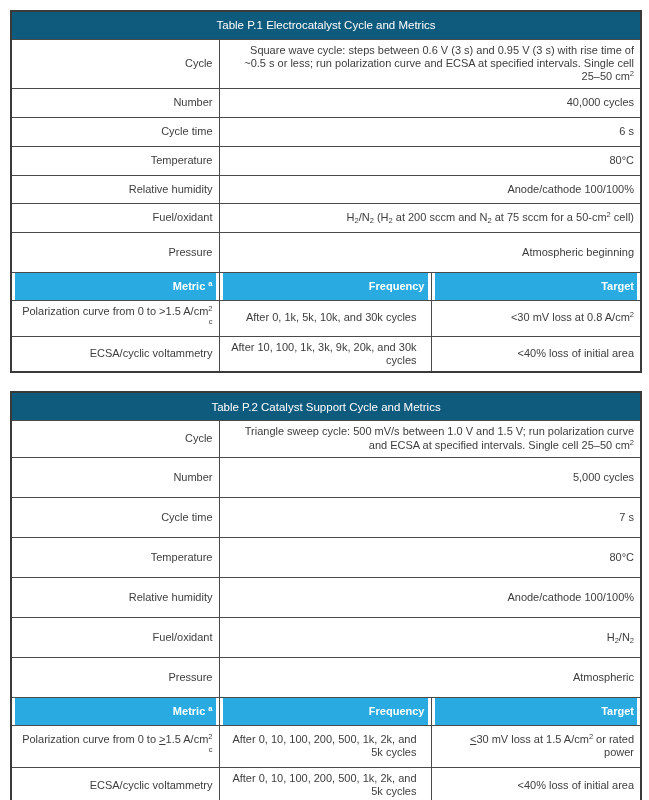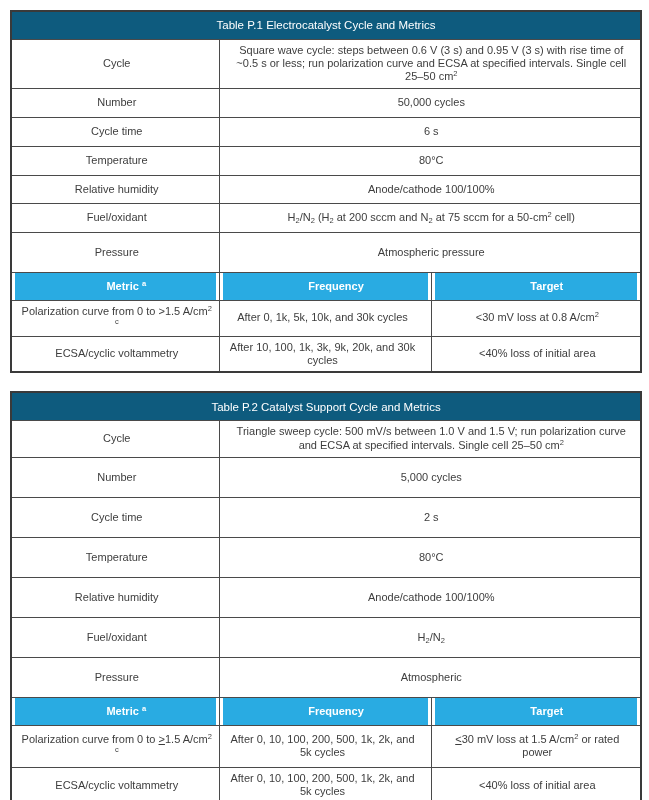--- a/index.html
+++ b/index.html
@@ -17,21 +17,21 @@
   table.spec + table.spec{margin-top:18px;}
   col.c1{width:208px}
   col.c2{width:212px}
   col.c3{width:210px}
   td,th{
     border:1px solid var(--border-inner,#4a4a4a);
     vertical-align:middle;
     padding:4px 6px 4px 9px;
     line-height:1.22;
     font-weight:normal;
-    text-align:center;
+    text-align:right;
     overflow:hidden;
   }
   tr.title-row td{
     background:var(--title-bar-bg,#0e5b7e);
     color:var(--header-text,#ffffff);
     text-align:center;
     font-size:11.5px;
     padding:4px 6px;
   }
   tr.metric-head th{
@@ -63,41 +63,41 @@
     <tbody>
       <tr class="title-row h28">
         <td colspan="3">Table P.1 Electrocatalyst Cycle and Metrics</td>
       </tr>
       <tr class="h45">
         <td>Cycle</td>
         <td colspan="2">Square wave cycle: steps between 0.6 V (3 s) and 0.95 V (3 s) with rise time of ~0.5 s or less; run polarization curve and ECSA at specified intervals. Single cell 25–50 cm<sup>2</sup></td>
       </tr>
       <tr class="h29">
         <td>Number</td>
-        <td colspan="2">50,000 cycles</td>
+        <td colspan="2">40,000 cycles</td>
       </tr>
       <tr class="h29">
         <td>Cycle time</td>
         <td colspan="2">6 s</td>
       </tr>
       <tr class="h29">
         <td>Temperature</td>
         <td colspan="2">80°C</td>
       </tr>
       <tr class="h28">
         <td>Relative humidity</td>
         <td colspan="2">Anode/cathode 100/100%</td>
       </tr>
       <tr class="h29">
         <td>Fuel/oxidant</td>
         <td colspan="2">H<sub>2</sub>/N<sub>2</sub> (H<sub>2</sub> at 200 sccm and N<sub>2</sub> at 75 sccm for a 50-cm<sup>2</sup> cell)</td>
       </tr>
       <tr class="h30">
         <td>Pressure</td>
-        <td colspan="2">Atmospheric pressure</td>
+        <td colspan="2">Atmospheric beginning</td>
       </tr>
       <tr class="metric-head h28">
         <th>Metric <sup>a</sup></th>
         <th>Frequency</th>
         <th>Target</th>
       </tr>
       <tr class="h31">
         <td>Polarization curve from 0 to &gt;1.5 A/cm<sup>2 c</sup></td>
         <td class="freq">After 0, 1k, 5k, 10k, and 30k cycles</td>
         <td>&lt;30 mV loss at 0.8 A/cm<sup>2</sup></td>
@@ -123,21 +123,21 @@
       <tr class="h37">
         <td>Cycle</td>
         <td colspan="2">Triangle sweep cycle: 500 mV/s between 1.0 V and 1.5 V; run polarization curve and ECSA at specified intervals. Single cell 25–50 cm<sup>2</sup></td>
       </tr>
       <tr class="h30">
         <td>Number</td>
         <td colspan="2">5,000 cycles</td>
       </tr>
       <tr class="h30">
         <td>Cycle time</td>
-        <td colspan="2">2 s</td>
+        <td colspan="2">7 s</td>
       </tr>
       <tr class="h30">
         <td>Temperature</td>
         <td colspan="2">80°C</td>
       </tr>
       <tr class="h30">
         <td>Relative humidity</td>
         <td colspan="2">Anode/cathode 100/100%</td>
       </tr>
       <tr class="h30">

